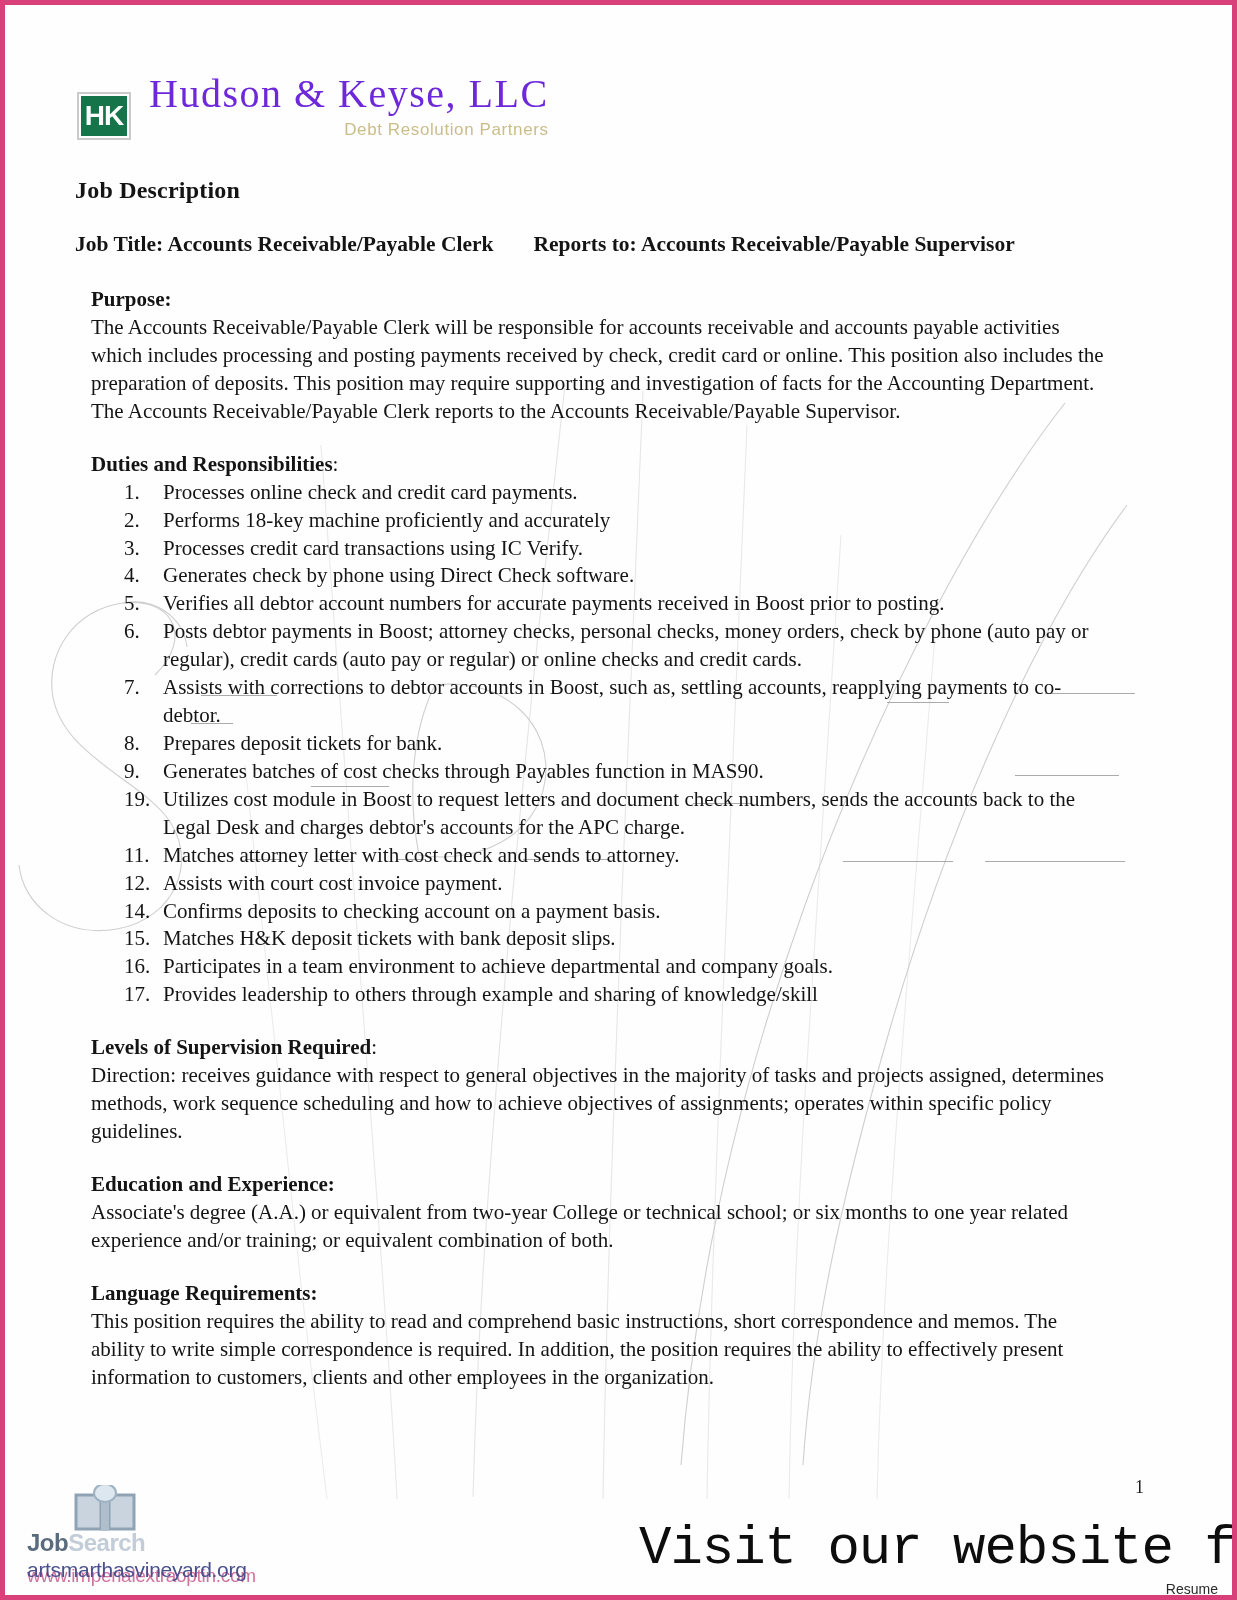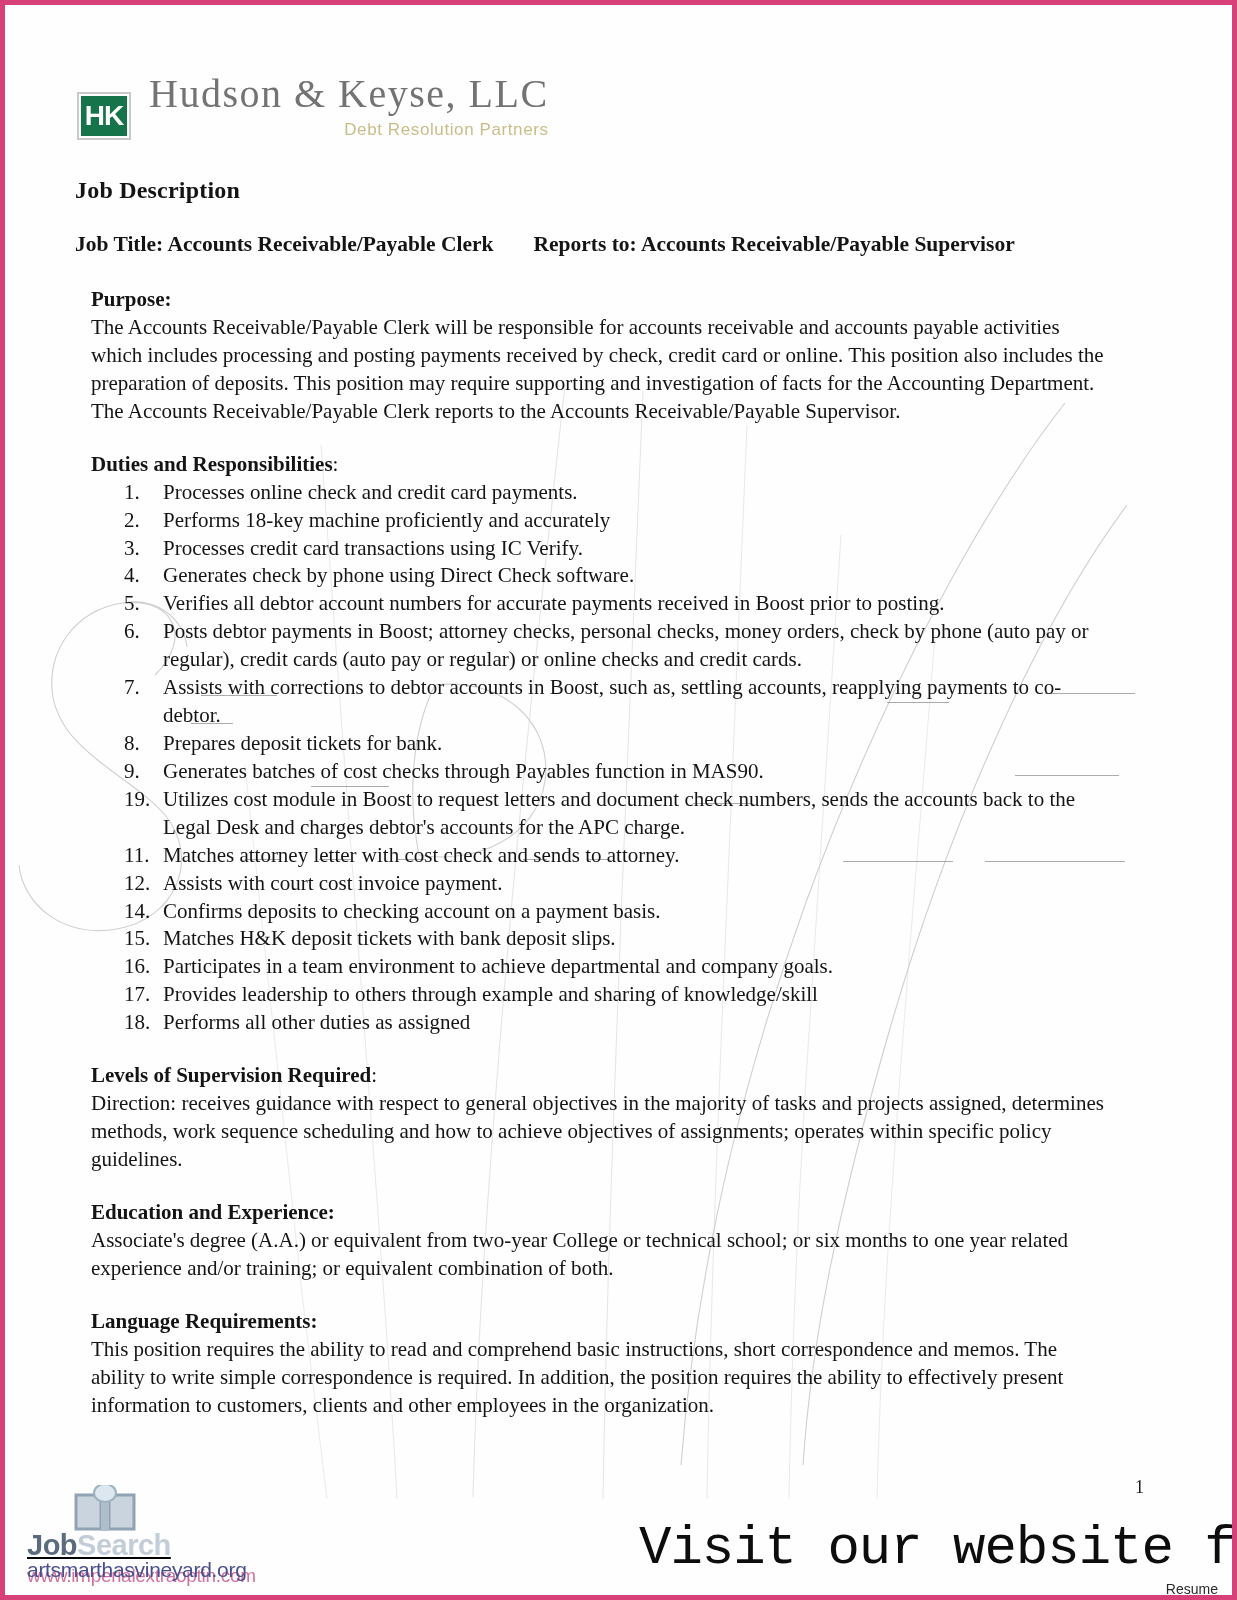--- a/index.html
+++ b/index.html
@@ -193,25 +193,24 @@
     position: absolute;
     left: 22px;
     top: 1480px;
     z-index: 8;
     width: 230px;
   }
   #book-icon { margin-left: 45px; display: block; }
   #jobsearch-word {
     font-family: "Liberation Sans", sans-serif;
     font-weight: 700;
-    font-size: 29px;
+    font-size: 24px;
     line-height: 1;
     margin-top: -2px;
     letter-spacing: -0.5px;
-    text-decoration: underline;
   }
   #jobsearch-word .job { color: #5a6b7d; }
   #jobsearch-word .search { color: #c2cdd8; }
   #site-url {
     position: absolute;
     left: 22px;
     top: 1553px;
     font-family: "Liberation Sans", sans-serif;
     font-size: 21px;
     color: #4a4f8c;
@@ -298,21 +297,21 @@
     <div class="scanline" style="left:838px;  top:856px; width:110px;"></div>
     <div class="scanline" style="left:980px;  top:856px; width:140px;"></div>
 
     <div id="content">
 
       <div id="letterhead">
         <div id="hk-mark">
           <div id="hk-mark-inner" style="background: rgb(22, 116, 74);">HK</div>
         </div>
         <div id="wordmark-block">
-          <div id="wordmark" style="color: #737373;">Hudson &amp; Keyse, LLC</div>
+          <div id="wordmark" style="color: #6d28d9;">Hudson &amp; Keyse, LLC</div>
           <div id="tagline" style="color: rgb(201, 189, 138);">Debt Resolution Partners</div>
         </div>
       </div>
 
       <div id="doc">
 
         <h1 id="doc-title">Job Description</h1>
 
         <div id="title-row">
           <span id="job-title-text">Job Title: Accounts Receivable/Payable Clerk</span>
@@ -385,24 +384,20 @@
                 <span class="num">15.</span>
                 <span class="txt">Matches H&amp;K deposit tickets with bank deposit slips.</span>
               </li>
               <li>
                 <span class="num">16.</span>
                 <span class="txt">Participates in a team environment to achieve departmental and company goals.</span>
               </li>
               <li>
                 <span class="num">17.</span>
                 <span class="txt">Provides leadership to others through example and sharing of knowledge/skill</span>
-              </li>
-              <li>
-                <span class="num">18.</span>
-                <span class="txt">Performs all other duties as assigned</span>
               </li>
             </ol>
         </div>
 
         <div class="section">
           <div class="section-heading">
             <span>Levels of Supervision Required</span><span class="tail">:</span>
           </div>
           <p class="para">Direction:  receives guidance with respect to general objectives in the majority of tasks and projects assigned, determines methods, work sequence scheduling and how to achieve objectives of assignments; operates within specific policy guidelines.</p>
         </div>

